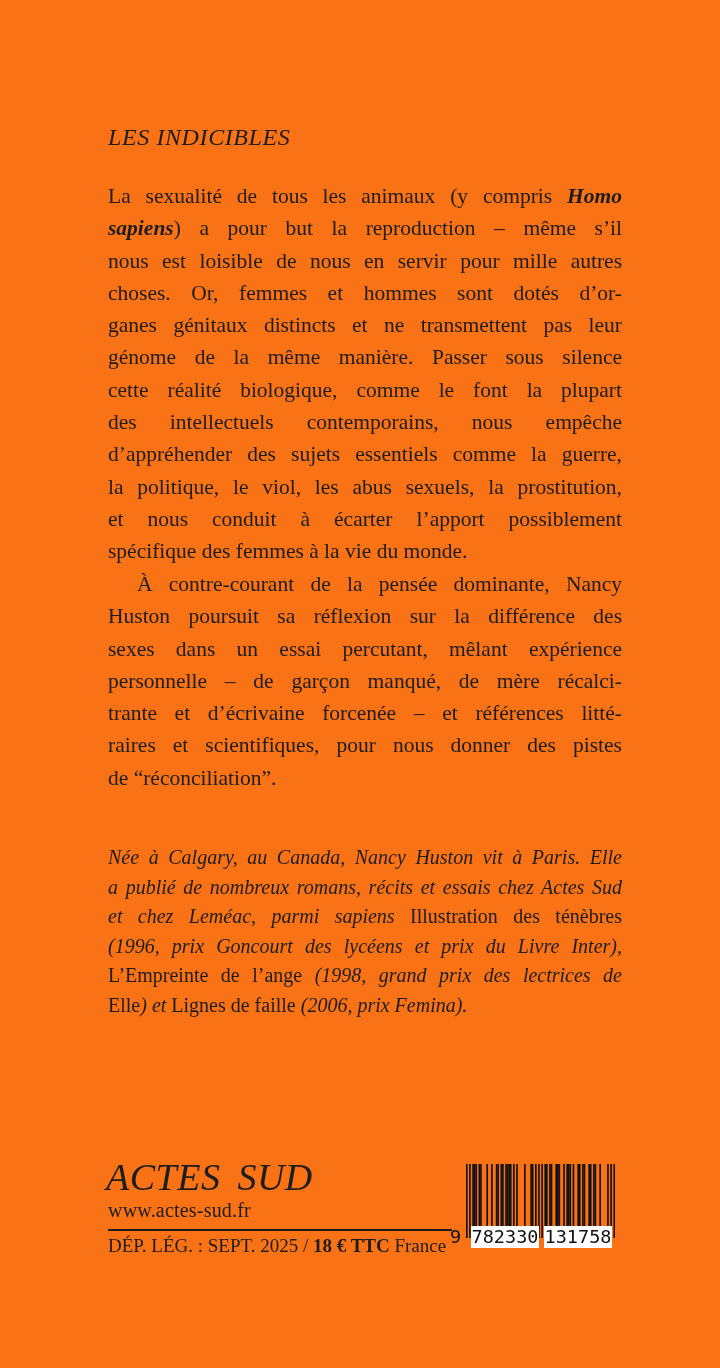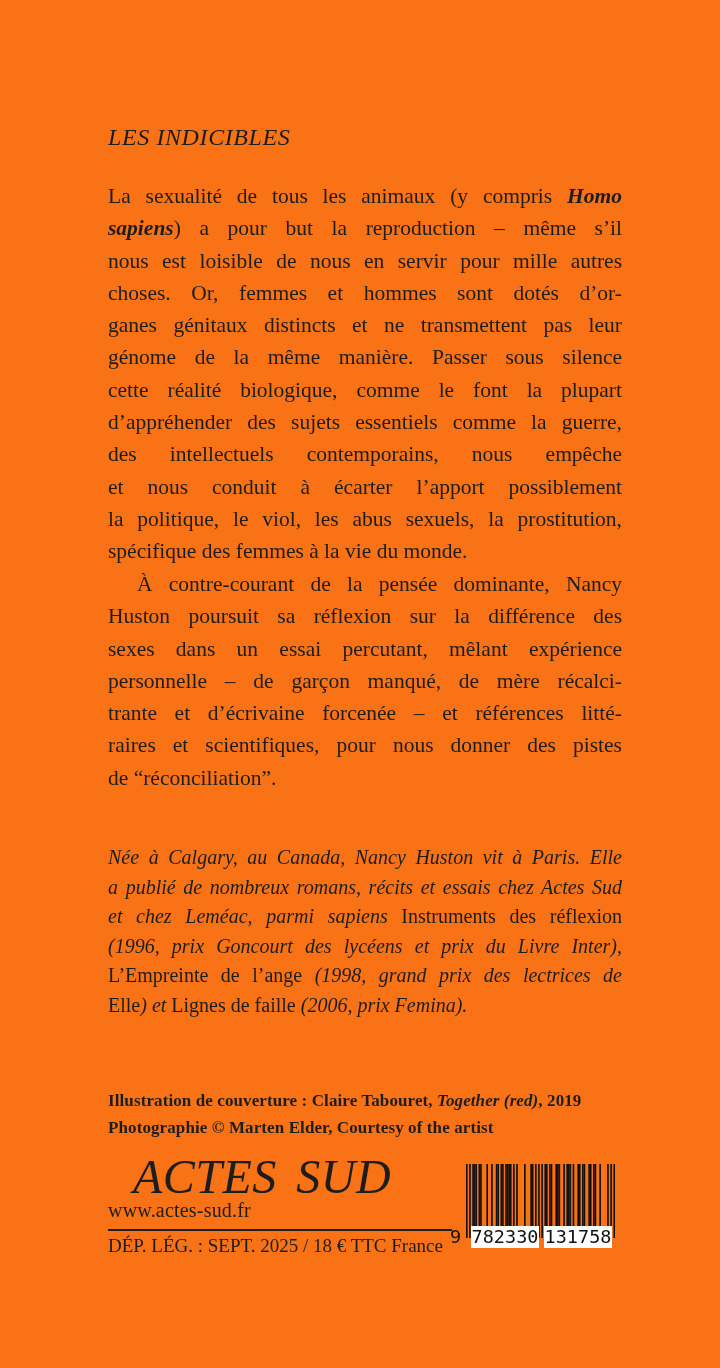--- a/index.html
+++ b/index.html
@@ -9,43 +9,43 @@
     background:#f97316;
     color:#1d1d1d;
     font-family:"Liberation Serif","DejaVu Serif",serif;
     overflow:hidden;
   }
   
   .tline{white-space:normal;}
   .jl{text-align:justify;text-align-last:justify;}
   .s-i{font-style:italic;font-weight:bold;}
   .s-r{font-style:normal;}
-  .s-b{font-weight:normal;}
+  .s-b{font-weight:bold;}
 
   .book-title{
     position:absolute;left:108px;top:124px;
     font-style:italic;font-size:24px;letter-spacing:0.6px;
   }
   .para{position:absolute;left:108px;width:514px;font-size:21.5px;line-height:32.3px;}
   .para1{top:180px;}
   .para2{top:568px;}
   .para2 .tline:first-child{text-indent:29px;}
 
   .bio{
     position:absolute;left:108px;top:843px;width:514px;
     font-style:italic;font-size:20px;line-height:29.6px;
   }
   .credits{
     position:absolute;left:108px;top:1088px;width:560px;
     font-weight:bold;font-size:17px;line-height:26.5px;letter-spacing:0.1px;
   }
   .publisher-logo{
     position:absolute;left:106px;top:1156px;
-    font-style:italic;font-size:48px;line-height:42px;
-    letter-spacing:0.5px;word-spacing:7px;font-weight:500;margin-left:27px;
+    font-style:italic;font-size:38px;line-height:42px;
+    letter-spacing:0.5px;word-spacing:7px;font-weight:500;
   }
   .publisher-website{
     position:absolute;left:108px;top:1199px;
     font-size:20px;line-height:22px;letter-spacing:0.2px;text-align:center;
   }
   .rule{
     position:absolute;left:108px;top:1229px;width:344px;height:2px;
     background:#1d1d1d;
   }
   .legal{
@@ -73,50 +73,46 @@
   <div class="book-title">LES INDICIBLES</div>
 
   <div class="para para1">
       <div class="tline jl"><span>La sexualité de tous les animaux (y compris </span><span class="s-i">Homo</span></div>
       <div class="tline jl"><span class="s-i">sapiens</span><span>) a pour but la reproduction – même s’il</span></div>
       <div class="tline jl"><span>nous est loisible de nous en servir pour mille autres</span></div>
       <div class="tline jl"><span>choses. Or, femmes et hommes sont dotés d’or-</span></div>
       <div class="tline jl"><span>ganes génitaux distincts et ne transmettent pas leur</span></div>
       <div class="tline jl"><span>génome de la même manière. Passer sous silence</span></div>
       <div class="tline jl"><span>cette réalité biologique, comme le font la plupart</span></div>
+      <div class="tline jl"><span>des intellectuels contemporains, nous empêche</span></div>
       <div class="tline jl"><span>d’appréhender des sujets essentiels comme la guerre,</span></div>
-      <div class="tline jl"><span>des intellectuels contemporains, nous empêche</span></div>
+      <div class="tline jl"><span>la politique, le viol, les abus sexuels, la prostitution,</span></div>
       <div class="tline jl"><span>et nous conduit à écarter l’apport possiblement</span></div>
-      <div class="tline jl"><span>la politique, le viol, les abus sexuels, la prostitution,</span></div>
       <div class="tline"><span>spécifique des femmes à la vie du monde.</span></div>
     </div>
 
   <div class="para para2">
       <div class="tline jl"><span>À contre-courant de la pensée dominante, Nancy</span></div>
       <div class="tline jl"><span>Huston poursuit sa réflexion sur la différence des</span></div>
       <div class="tline jl"><span>sexes dans un essai percutant, mêlant expérience</span></div>
       <div class="tline jl"><span>personnelle – de garçon manqué, de mère récalci-</span></div>
       <div class="tline jl"><span>trante et d’écrivaine forcenée – et références litté-</span></div>
       <div class="tline jl"><span>raires et scientifiques, pour nous donner des pistes</span></div>
       <div class="tline"><span>de “réconciliation”.</span></div>
     </div>
 
   <div class="bio">
       <div class="tline jl"><span>Née à Calgary, au Canada, Nancy Huston vit à Paris. Elle</span></div>
       <div class="tline jl"><span>a publié de nombreux romans, récits et essais chez Actes Sud</span></div>
-      <div class="tline jl"><span>et chez Leméac, parmi sapiens </span><span class="s-r">Instruments des réflexion</span></div>
+      <div class="tline jl"><span>et chez Leméac, parmi sapiens </span><span class="s-r">Illustration des ténèbres</span></div>
       <div class="tline jl"><span>(1996, prix Goncourt des lycéens et prix du Livre Inter),</span></div>
       <div class="tline jl"><span class="s-r">L’Empreinte de l’ange</span><span> (1998, grand prix des lectrices de</span></div>
       <div class="tline"><span class="s-r">Elle</span><span>) et </span><span class="s-r">Lignes de faille</span><span> (2006, prix Femina).</span></div>
     </div>
 
-  <div class="credits">
-      <div class="tline"><span>Illustration de couverture : Claire Tabouret, </span><span class="s-i">Together (red)</span><span>, 2019</span></div>
-      <div class="tline"><span>Photographie © Marten Elder, Courtesy of the artist</span></div>
-    </div>
 
   <div class="publisher-logo">ACTES SUD</div>
 
   <div class="publisher-website">www.actes-sud.fr</div>
 
   <div class="rule"></div>
 
   <div class="legal">
       <div class="tline"><span>DÉP. LÉG. : SEPT. 2025 / </span><span class="s-b">18 € TTC</span><span> France</span></div>
     </div>

